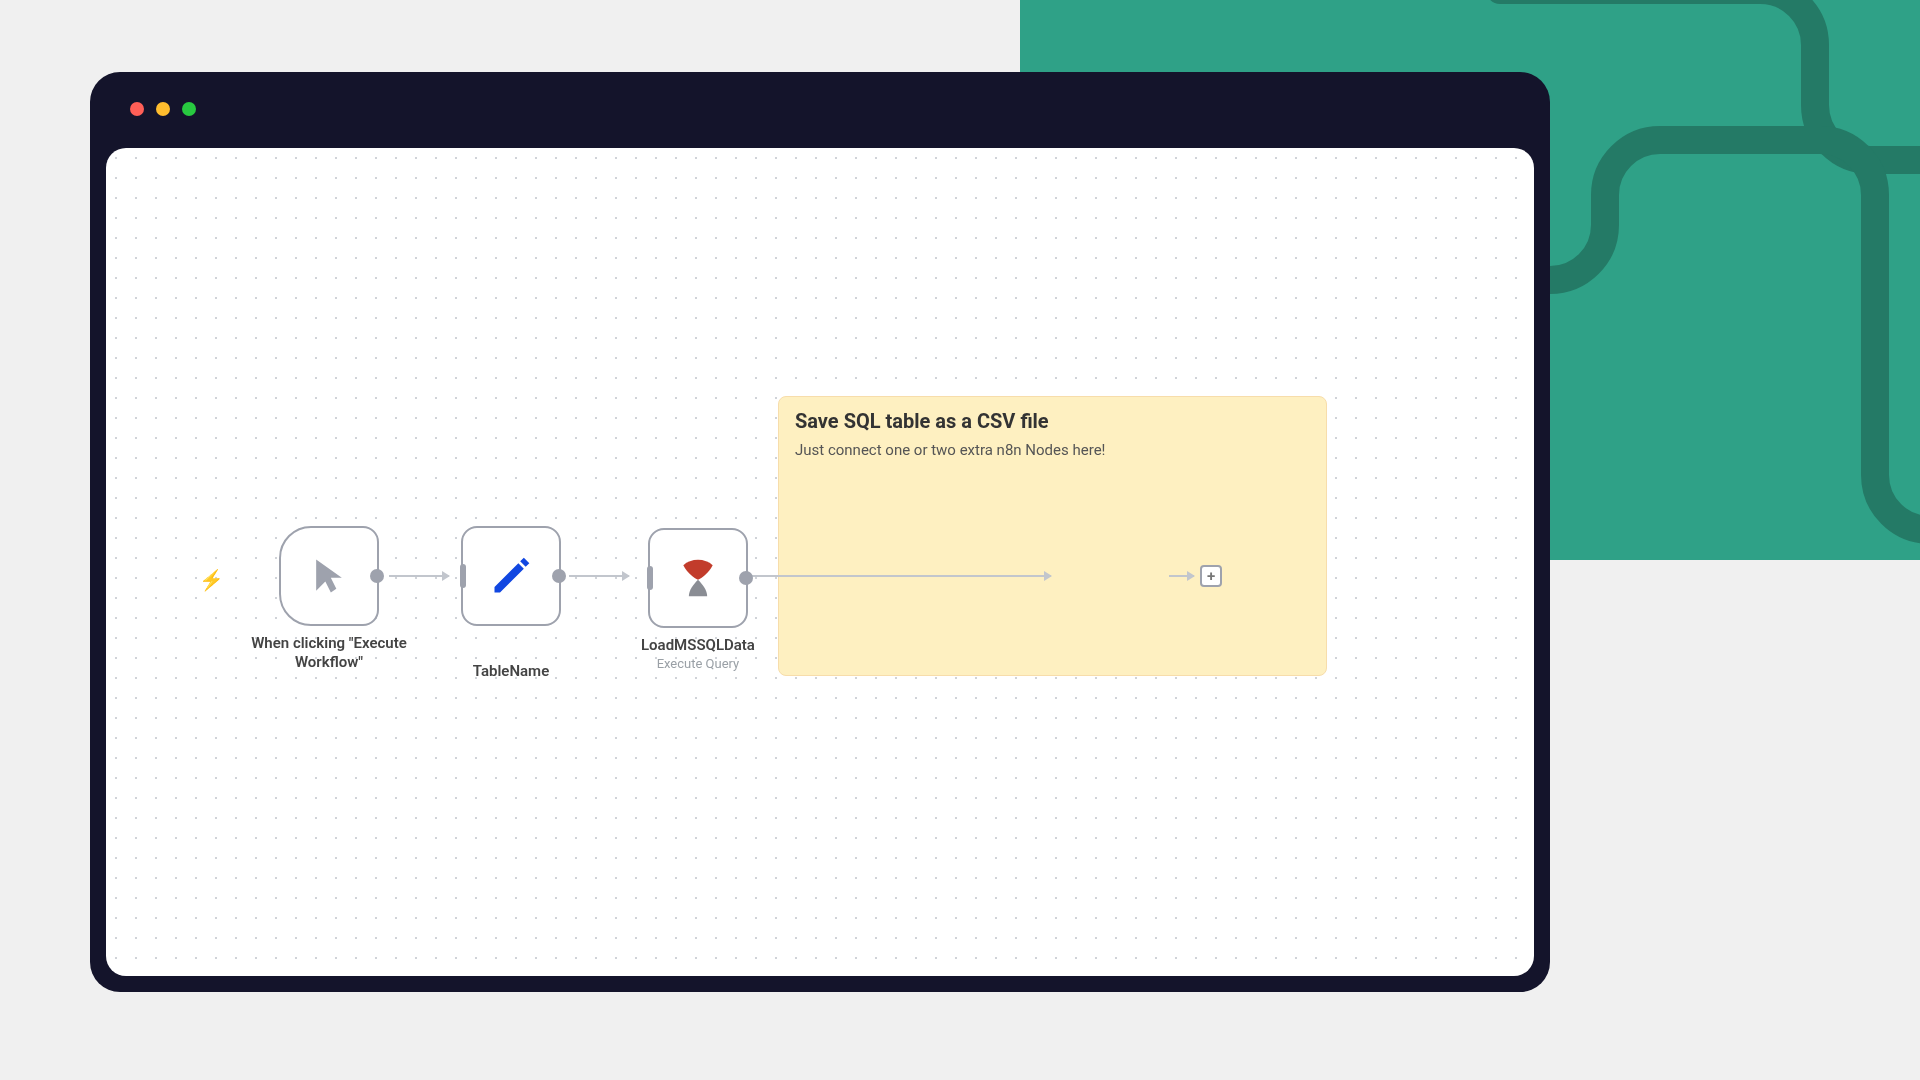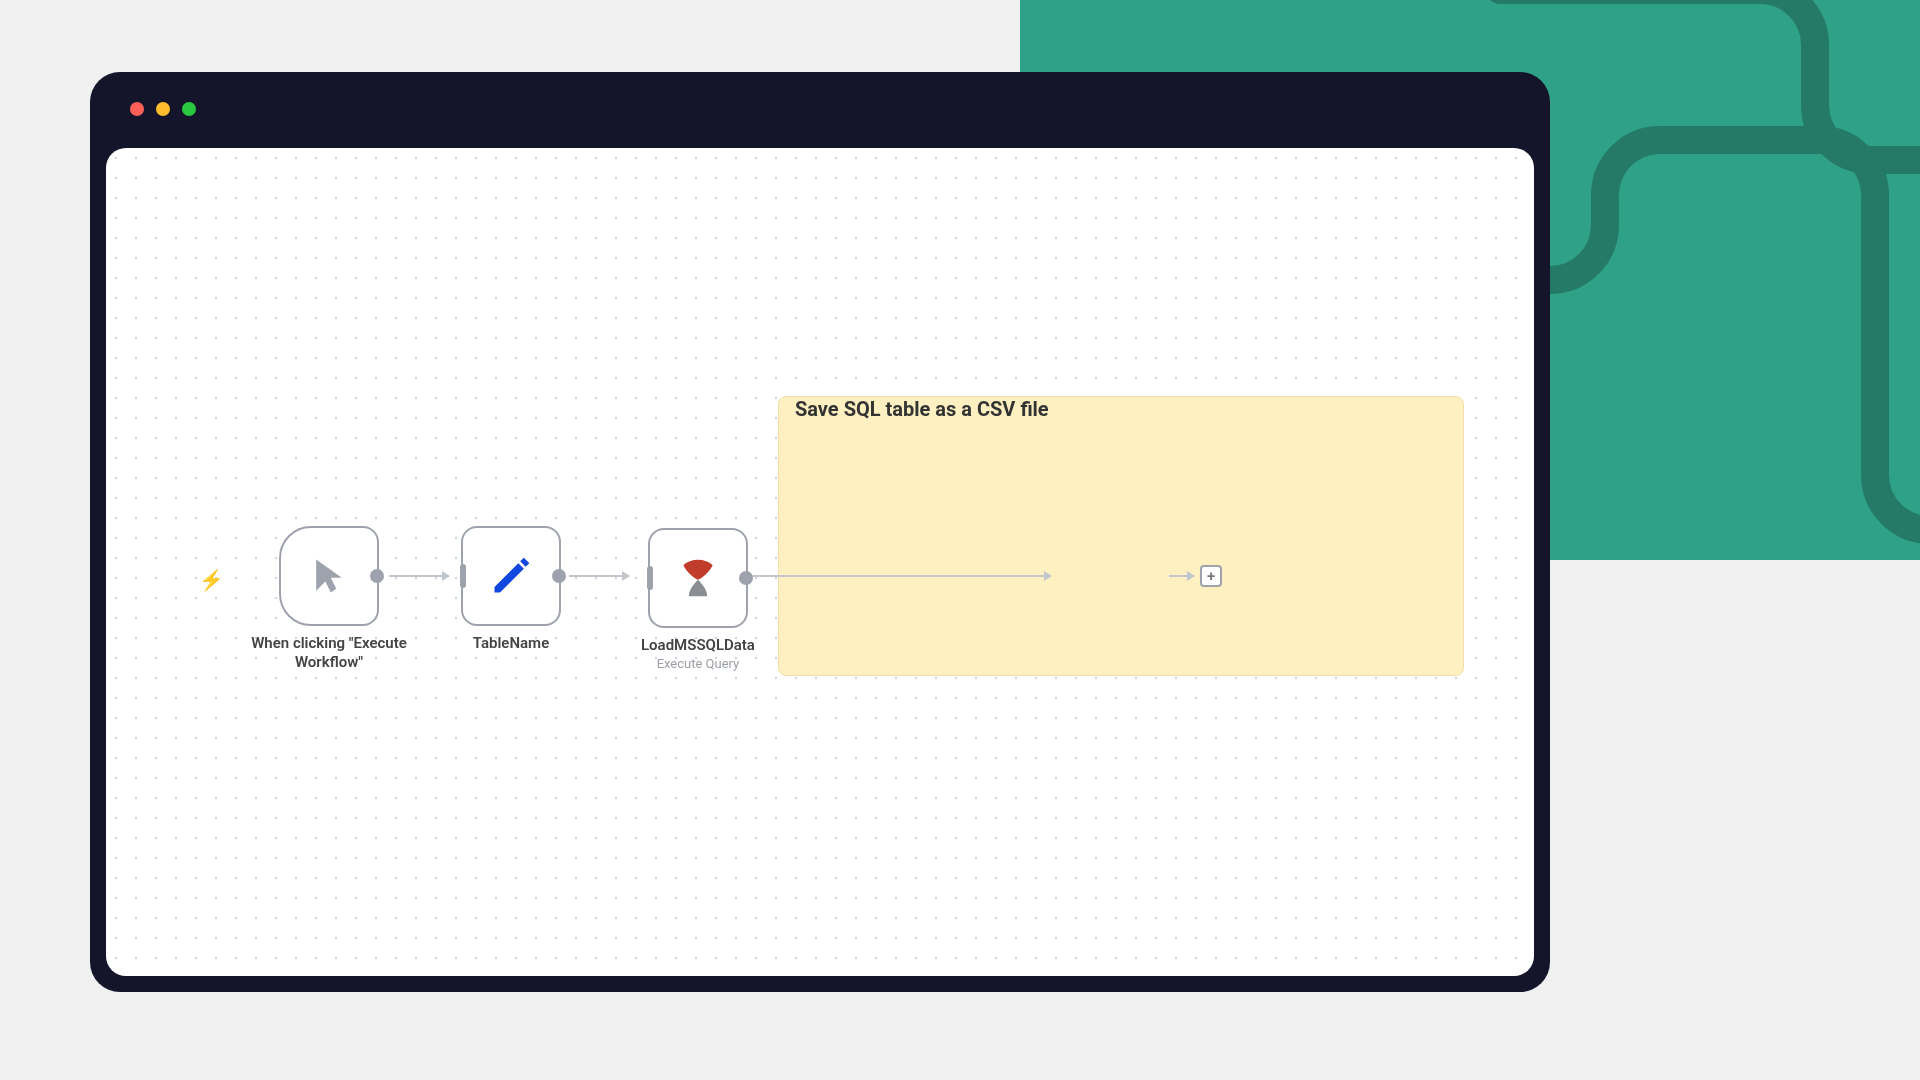--- a/index.html
+++ b/index.html
@@ -37,23 +37,23 @@
   .traffic .y { background:#ffbd2e; }
   .traffic .g { background:#28c940; }
 
   .canvas { position:absolute; top:76px; left:16px; right:16px; bottom:16px;
             background:var(--canvas); border-radius:20px;
             
             background-image:radial-gradient(circle,#d0d3d8 1px,transparent 1px);
             background-size:20px 20px; background-position:0 0; overflow:hidden; }
 
   
-  .sticky { position:absolute; left:672px; top:248px; width:686px; height:280px;
+  .sticky { position:absolute; left:672px; top:248px; width:549px; height:280px;
             background:var(--sticky); border:1px solid var(--sticky-b);
-            border-radius:8px; padding:0 16px; }
+            border-radius:8px; padding:12px 16px; }
   .sticky h3 { margin:0 0 6px 0; font-size:20px; font-weight:700; color:#333; }
   .sticky p  { margin:4px 0; font-size:15px; color:#555; line-height:1.55; }
 
   
   .node     { position:absolute; display:flex; flex-direction:column; align-items:center; }
   .box      { width:100px; height:100px; border:2px solid var(--stroke);
               border-radius:16px; background:#fff; display:flex;
               align-items:center; justify-content:center; position:relative; }
   .box.trigger { border-radius:32px 16px 16px 32px; }
   .port     { width:14px; height:14px; border-radius:50%; background:var(--stroke);
@@ -97,40 +97,41 @@
   <div class="traffic">
     <span class="r"></span>
     <span class="y"></span>
     <span class="g"></span>
   </div>
 
   <div class="canvas">
 
     <div class="sticky">
       <h3>Save SQL table as a CSV file</h3>
+      <p>Just connect one or two extra n8n Nodes here!</p>
     </div>
 
     <div class="wire" style="left:283px; top:427px; width:60px;"></div>
     <div class="wire" style="left:463px; top:427px; width:60px;"></div>
     <div class="wire" style="left:643px; top:427px; width:302px;"></div>
 
     <div class="wire" style="left:1063px; top:427px; width:25px;"></div>
 
     <div class="node" style="left:123px; top:378px; width:200px;">
       <span class="bolt">⚡</span>
       <div class="box trigger">
         <svg class="icon" viewBox="0 0 24 24">
           <path d="M5 3 L5 20 L10 15 L13 21 L16 19 L13 13 L19 13 Z" fill="#9ea2ad"></path>
         </svg>
         <span class="port"></span>
       </div>
       <div class="label" style="width:200px;">When clicking "Execute Workflow"</div>
     </div>
 
-    <div class="node" style="left:355px; top:378px;">
+    <div class="node" style="left:355px; top:378px;gap:28px;">
       <div class="box">
         <svg class="icon" viewBox="0 0 24 24">
           <path d="M3 21 L6 21 L19 8 L16 5 L3 18 Z M17 4 L20 7 L22 5 L19 2 Z" fill="var(--blue)"></path>
         </svg>
         <span class="port in"></span>
         <span class="port"></span>
       </div>
       <div class="label">TableName</div>
     </div>
 

